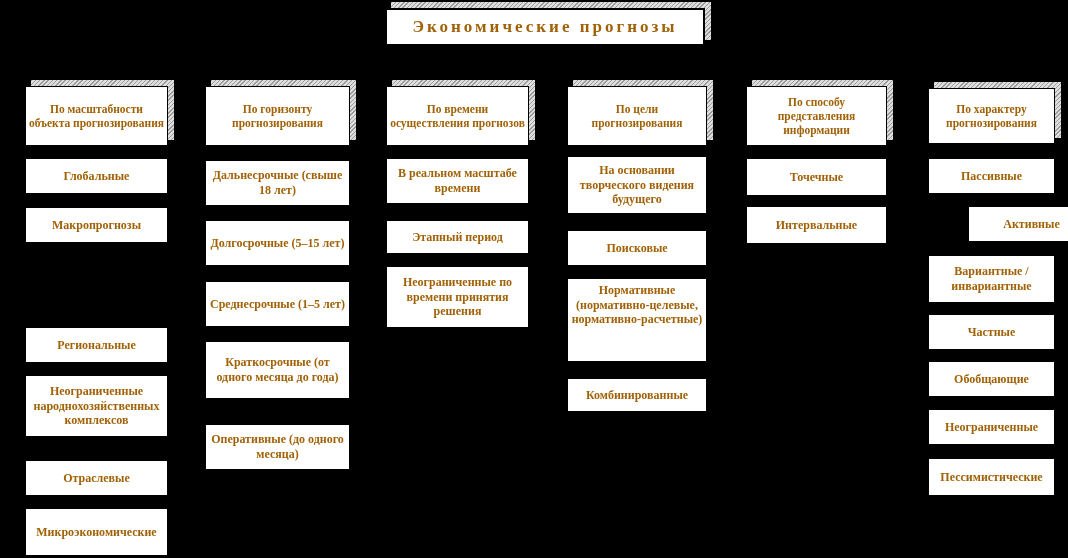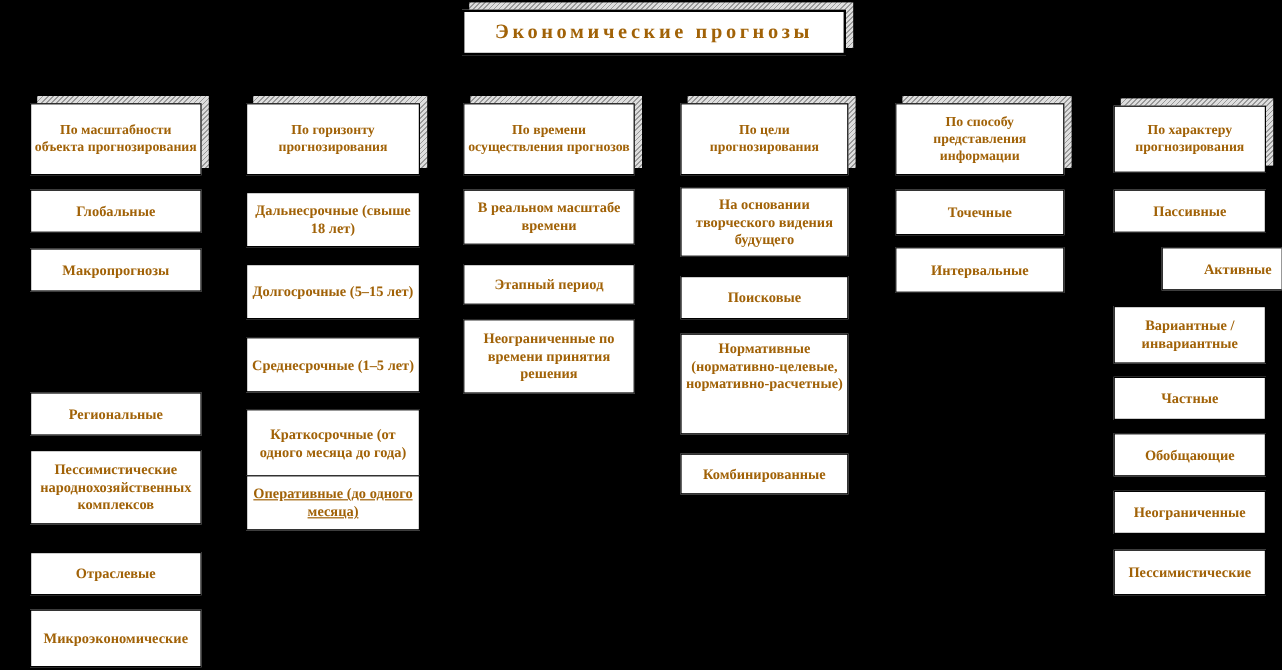--- a/index.html
+++ b/index.html
@@ -38,32 +38,32 @@
   <div class="box shadow titlebox" style="left:385px;top:8px;width:320px;height:38px;">
     <div class="inner">Экономические прогнозы</div>
   </div>
 
   <div class="box shadow hdr" style="left:25px;top:86px;width:143px;height:60px;">
     <div class="inner">По масштабности объекта прогнозирования</div>
   </div>
   <div class="box" style="left:25px;top:158px;width:143px;height:36px;">Глобальные</div>
   <div class="box" style="left:25px;top:207px;width:143px;height:36px;">Макропрогнозы</div>
   <div class="box" style="left:25px;top:327px;width:143px;height:36px;">Региональные</div>
-  <div class="box" style="left:25px;top:375px;width:143px;height:62px;">Пессимистические народнохозяйственных комплексов</div>
+  <div class="box" style="left:25px;top:375px;width:143px;height:62px;">Неограниченные народнохозяйственных комплексов</div>
   <div class="box" style="left:25px;top:460px;width:143px;height:36px;">Отраслевые</div>
   <div class="box" style="left:25px;top:508px;width:143px;height:48px;">Микроэкономические</div>
 
   <div class="box shadow hdr" style="left:205px;top:86px;width:145px;height:60px;">
     <div class="inner">По горизонту прогнозирования</div>
   </div>
   <div class="box" style="left:205px;top:160px;width:145px;height:46px;">Дальнесрочные (свыше 18 лет)</div>
   <div class="box" style="left:205px;top:220px;width:145px;height:46px;">Долгосрочные (5–15 лет)</div>
   <div class="box" style="left:205px;top:281px;width:145px;height:46px;">Среднесрочные (1–5 лет)</div>
   <div class="box" style="left:205px;top:341px;width:145px;height:58px;">Краткосрочные (от одного месяца до года)</div>
-  <div class="box" style="left:205px;top:396px;width:145px;height:46px;text-decoration:underline;">Оперативные (до одного месяца)</div>
+  <div class="box" style="left:205px;top:424px;width:145px;height:46px;">Оперативные (до одного месяца)</div>
 
   <div class="box shadow hdr" style="left:386px;top:86px;width:143px;height:60px;">
     <div class="inner">По времени осуществления прогнозов</div>
   </div>
   <div class="box" style="left:386px;top:158px;width:143px;height:46px;">В реальном масштабе времени</div>
   <div class="box" style="left:386px;top:220px;width:143px;height:34px;">Этапный период</div>
   <div class="box" style="left:386px;top:266px;width:143px;height:62px;">Неограниченные по времени принятия решения</div>
 
   <div class="box shadow hdr" style="left:567px;top:86px;width:140px;height:60px;">
     <div class="inner">По цели прогнозирования</div>

